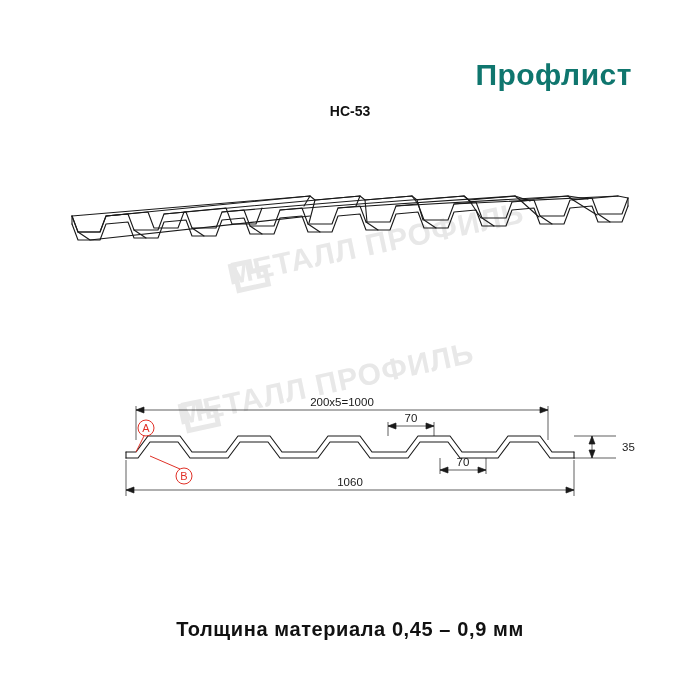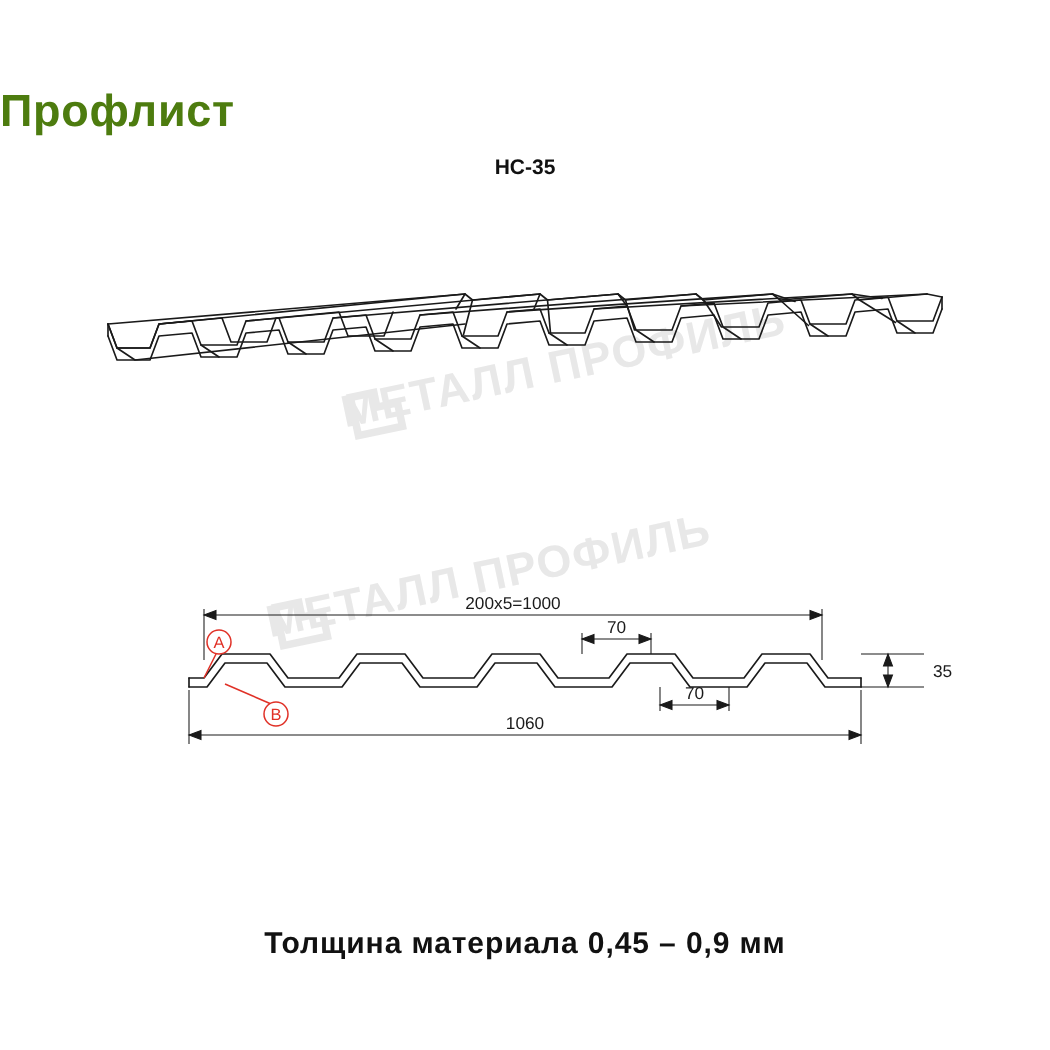--- a/index.html
+++ b/index.html
@@ -18,25 +18,25 @@
   .page {
     position: relative;
     width: 700px;
     height: 700px;
   }
   .title {
     position: absolute;
     top: 58px;
     left: 0;
     width: 632px;
-    text-align: left;
+    text-align: right;
     font-size: 30px;
     font-weight: bold;
     letter-spacing: 0.5px;
-    color: #4d7c0f;
+    color: #0f766e;
   }
   .subtitle {
     position: absolute;
     top: 103px;
     left: 0;
     width: 700px;
     text-align: center;
     font-size: 14px;
     font-weight: bold;
     color: #111111;
@@ -80,21 +80,21 @@
   .red { fill: none; stroke: #e03127; stroke-width: 1.0; }
   .red-txt { fill: #e03127; font-size: 11px; font-family: "Liberation Sans", sans-serif; }
   .dimtxt { fill: #1a1a1a; font-size: 11.5px; font-family: "Liberation Sans", sans-serif; }
 </style>
 </head>
 <body>
 
 <div class="page">
 
   <div class="title">Профлист</div>
-  <div class="subtitle">НС-35</div>
+  <div class="subtitle">НС-53</div>
 
   <svg class="watermark" width="700" height="700" viewBox="0 0 700 700">
     <g opacity="1">
 
       <g transform="translate(230,285) rotate(-12)">
         <text x="0" y="0" fill="#e8e8e8" font-family="Liberation Sans, sans-serif" font-size="30" font-weight="bold" letter-spacing="1">МЕТАЛЛ ПРОФИЛЬ</text>
       </g>
       <g transform="translate(228,258) rotate(-12)" fill="none" stroke="#e8e8e8" stroke-width="5">
         <path d="M4,34 l0,-26 l16,0 l0,10 l14,0 l0,16 Z"></path>
       </g>

